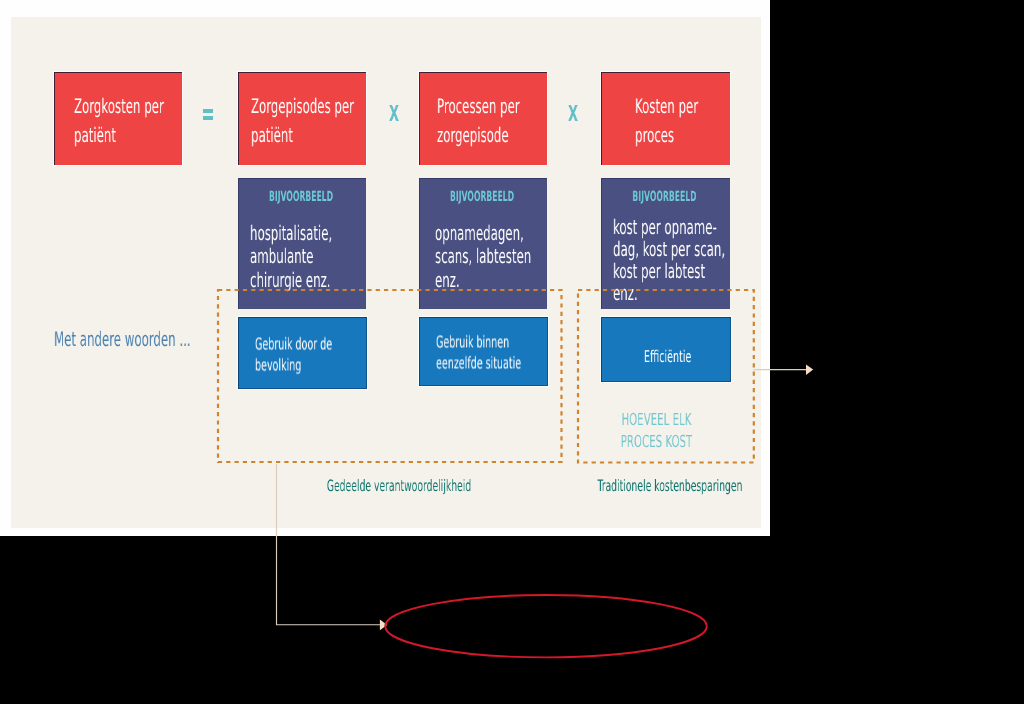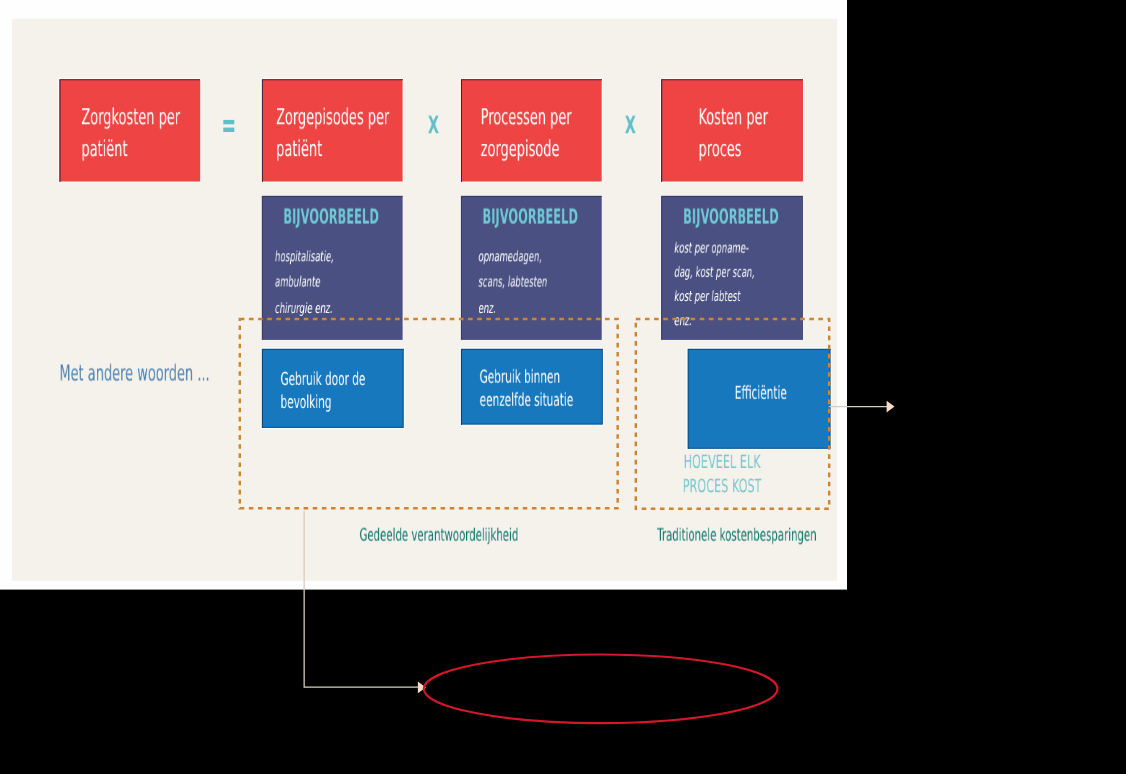--- a/index.html
+++ b/index.html
@@ -20,23 +20,23 @@
   .box{position:absolute;box-sizing:border-box;color:#ffffff;}
   .nbox{background:#ef4444;box-shadow:0 0 0 1px rgba(255,255,255,.85),
          inset 1px 1px 0 rgba(12,18,48,.75);}
   .pbox{background:#4a5081;box-shadow:inset 1px 1px 0 rgba(30,32,70,.45);}
   .bbox{background:#1878bd;box-shadow:0 0 0 1px rgba(255,255,255,.8),
          inset 1px 1px 0 rgba(7,55,98,.8), inset -1px -1px 0 rgba(7,55,98,.55);}
 
   .nbox .tx{position:absolute;left:19.5px;right:2px;top:19.5px;
             font-size:20px;line-height:29px;}
   .pbox .hd{position:absolute;left:-1.5px;right:1.5px;top:11.5px;
-            color:#6ec9d4;font-weight:bold;font-size:19px;line-height:17px;letter-spacing:.1px;}
+            color:#6ec9d4;font-weight:bold;font-size:14px;line-height:17px;letter-spacing:.1px;}
   .pbox .hd .ln{--sx:.605;}
-  .pbox .tx{position:absolute;left:17px;right:2px;top:44px;font-size:13px;line-height:23.5px;font-style:italic;}
+  .pbox .tx{position:absolute;left:17px;right:2px;top:44px;font-size:20px;line-height:23.5px;}
   .pbox.four .tx{top:38px;left:11.5px;line-height:22.3px;}
   .bbox .tx{position:absolute;left:17.3px;right:2px;top:50%;transform:translateY(-44.5%);
             font-size:16.2px;line-height:20.9px;}
 
   .op{position:absolute;color:#61bfca;font-weight:bold;font-size:22px;line-height:22px;width:26px;}
   
   .op.eq{width:9.4px;height:10.7px;}
   .op.eq::before,.op.eq::after{content:"";position:absolute;left:0;width:9.4px;height:3.6px;
     background:#61bfca;}
   .op.eq::before{top:0;}
@@ -133,21 +133,21 @@
       <div class="ln"><span>Gebruik door de</span></div>
       <div class="ln"><span>bevolking</span></div>
     </div>
   </div>
   <div class="box bbox" style="left:419px;top:316.5px;width:128.5px;height:69px;">
     <div class="tx">
       <div class="ln"><span>Gebruik binnen</span></div>
       <div class="ln"><span>eenzelfde situatie</span></div>
     </div>
   </div>
-  <div class="box bbox" style="left:601px;top:316.5px;width:129.5px;height:91px;margin-left:24px;">
+  <div class="box bbox" style="left:601px;top:316.5px;width:129.5px;height:65px;">
     <div class="tx" style="left:43px;top:30px;transform:none;">
       <div class="ln"><span>Efficiëntie</span></div>
     </div>
   </div>
 
   <div class="note" style="left:54px;top:325px;width:220px;">
     <div class="ln"><span>Met andere woorden ...</span></div>
   </div>
 
   <div class="glabel ctr" style="left:568px;top:409px;width:177px;">

